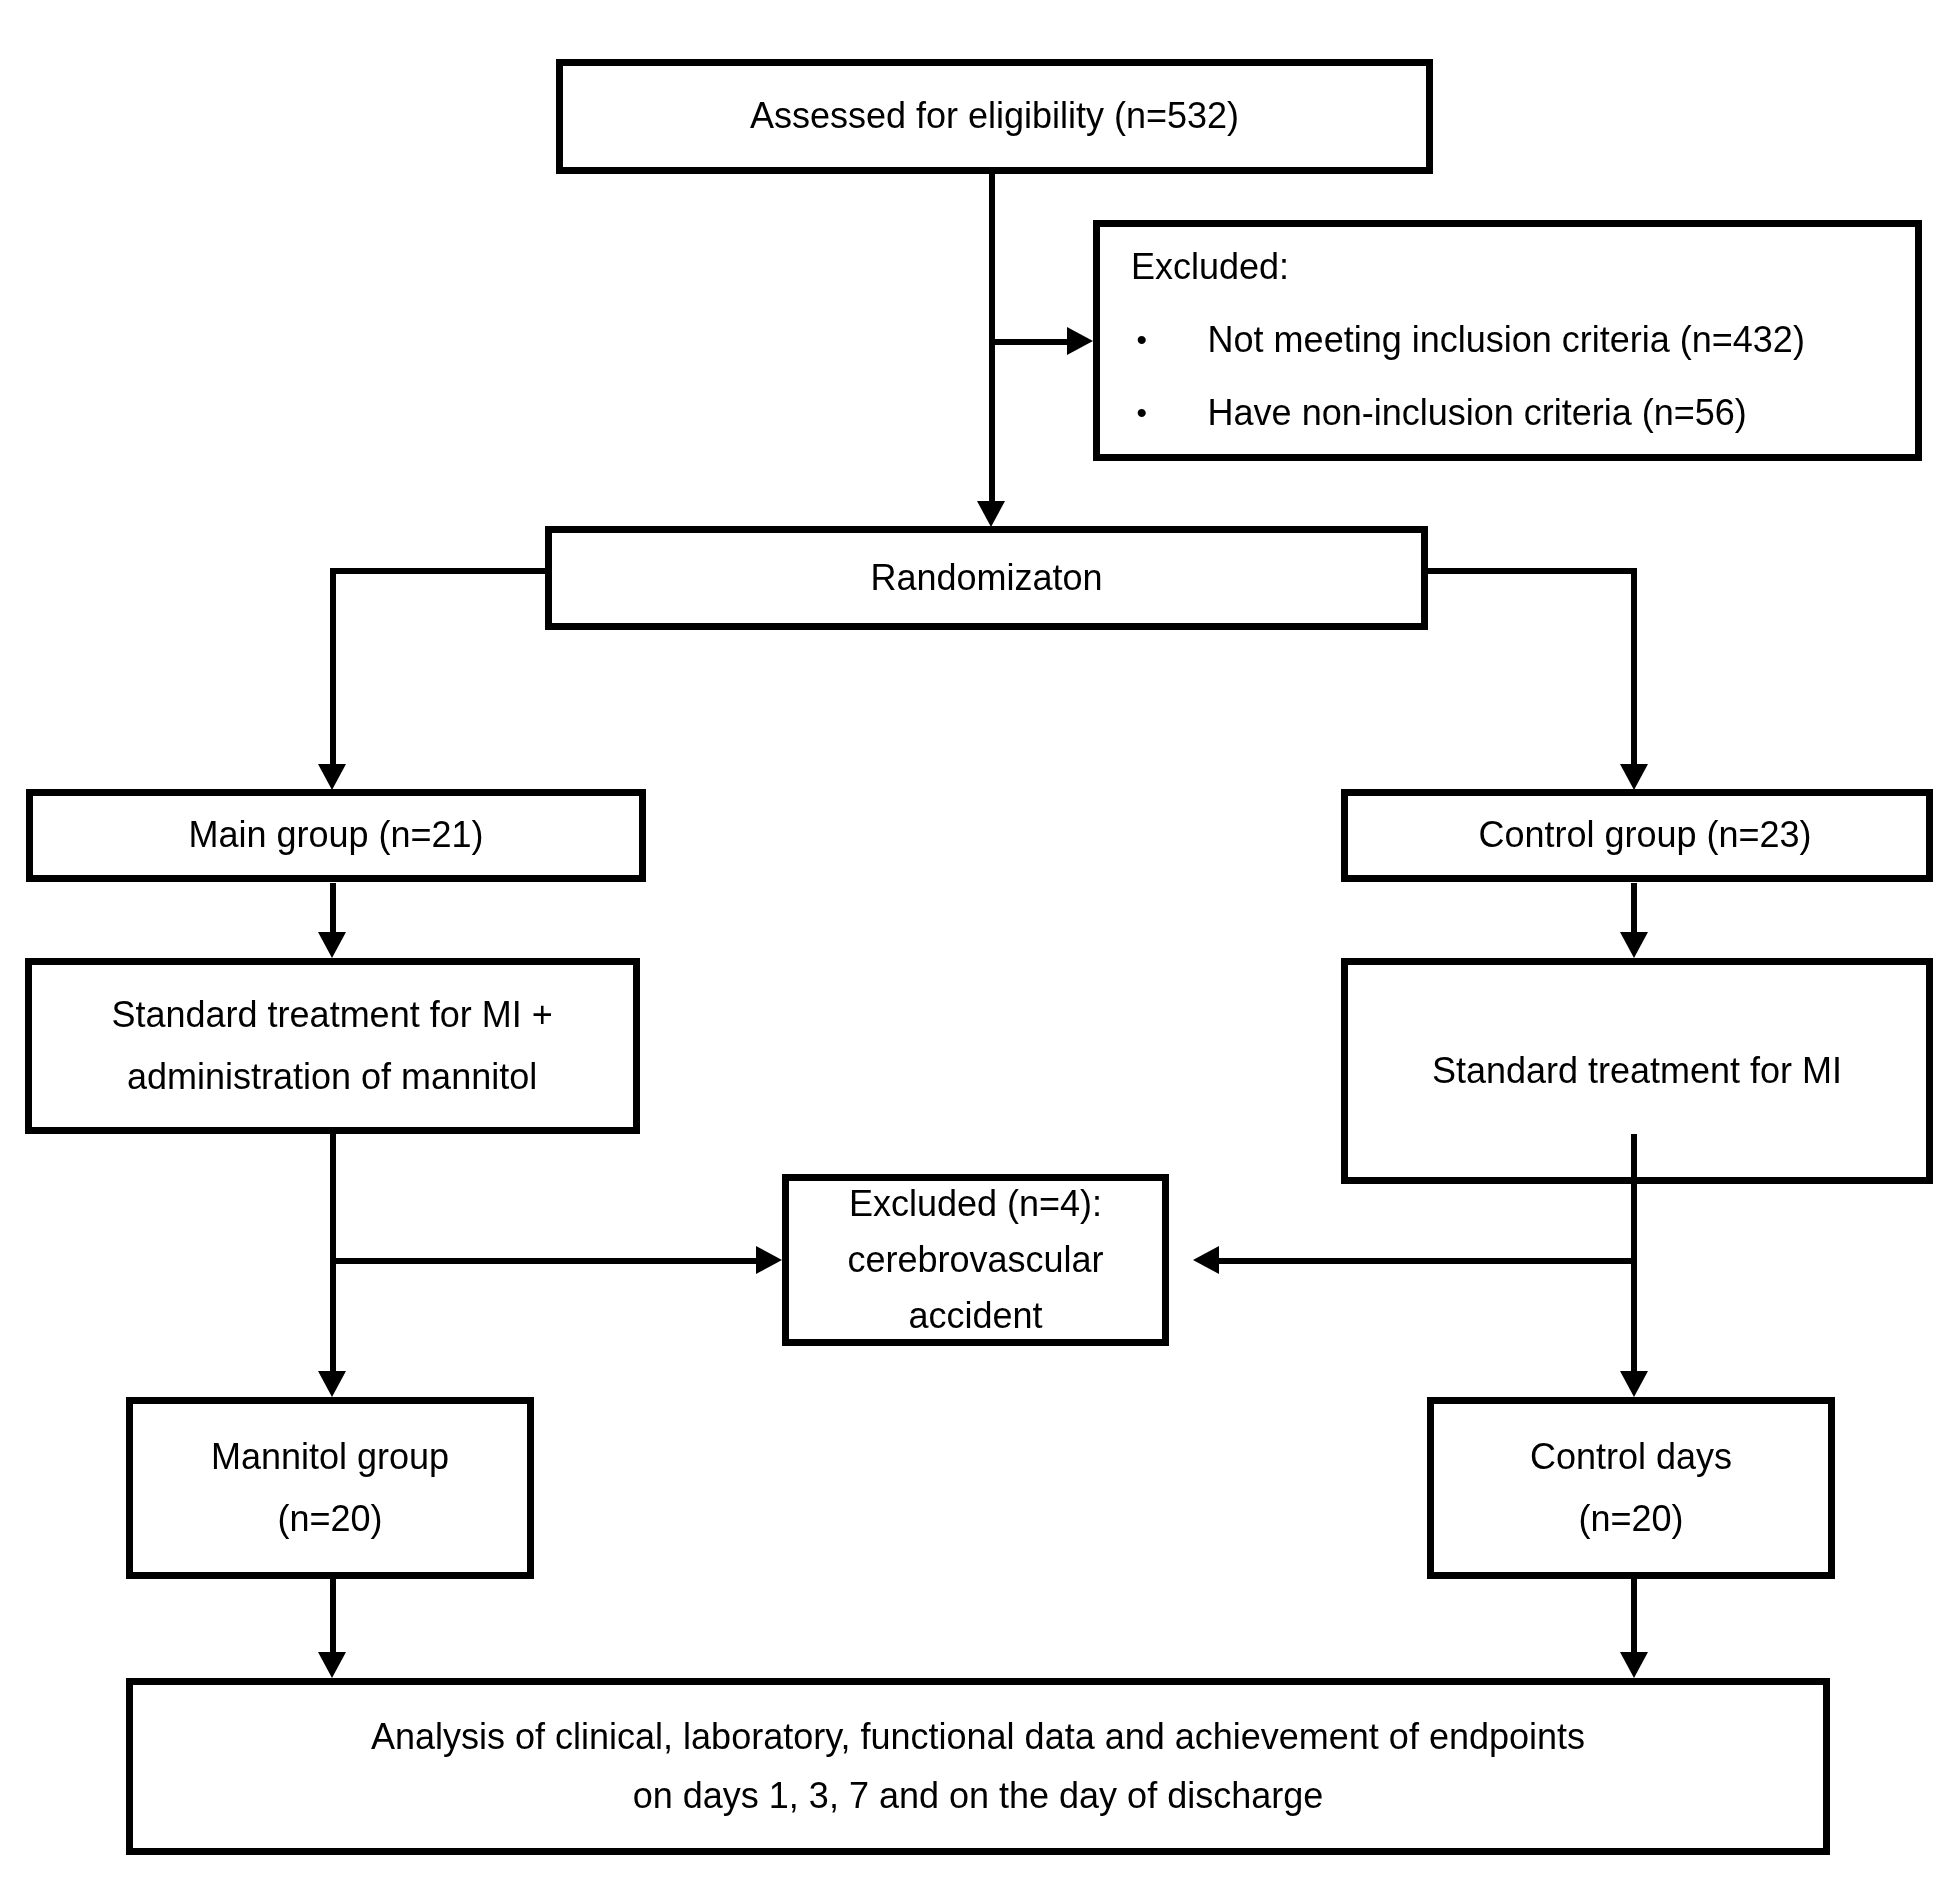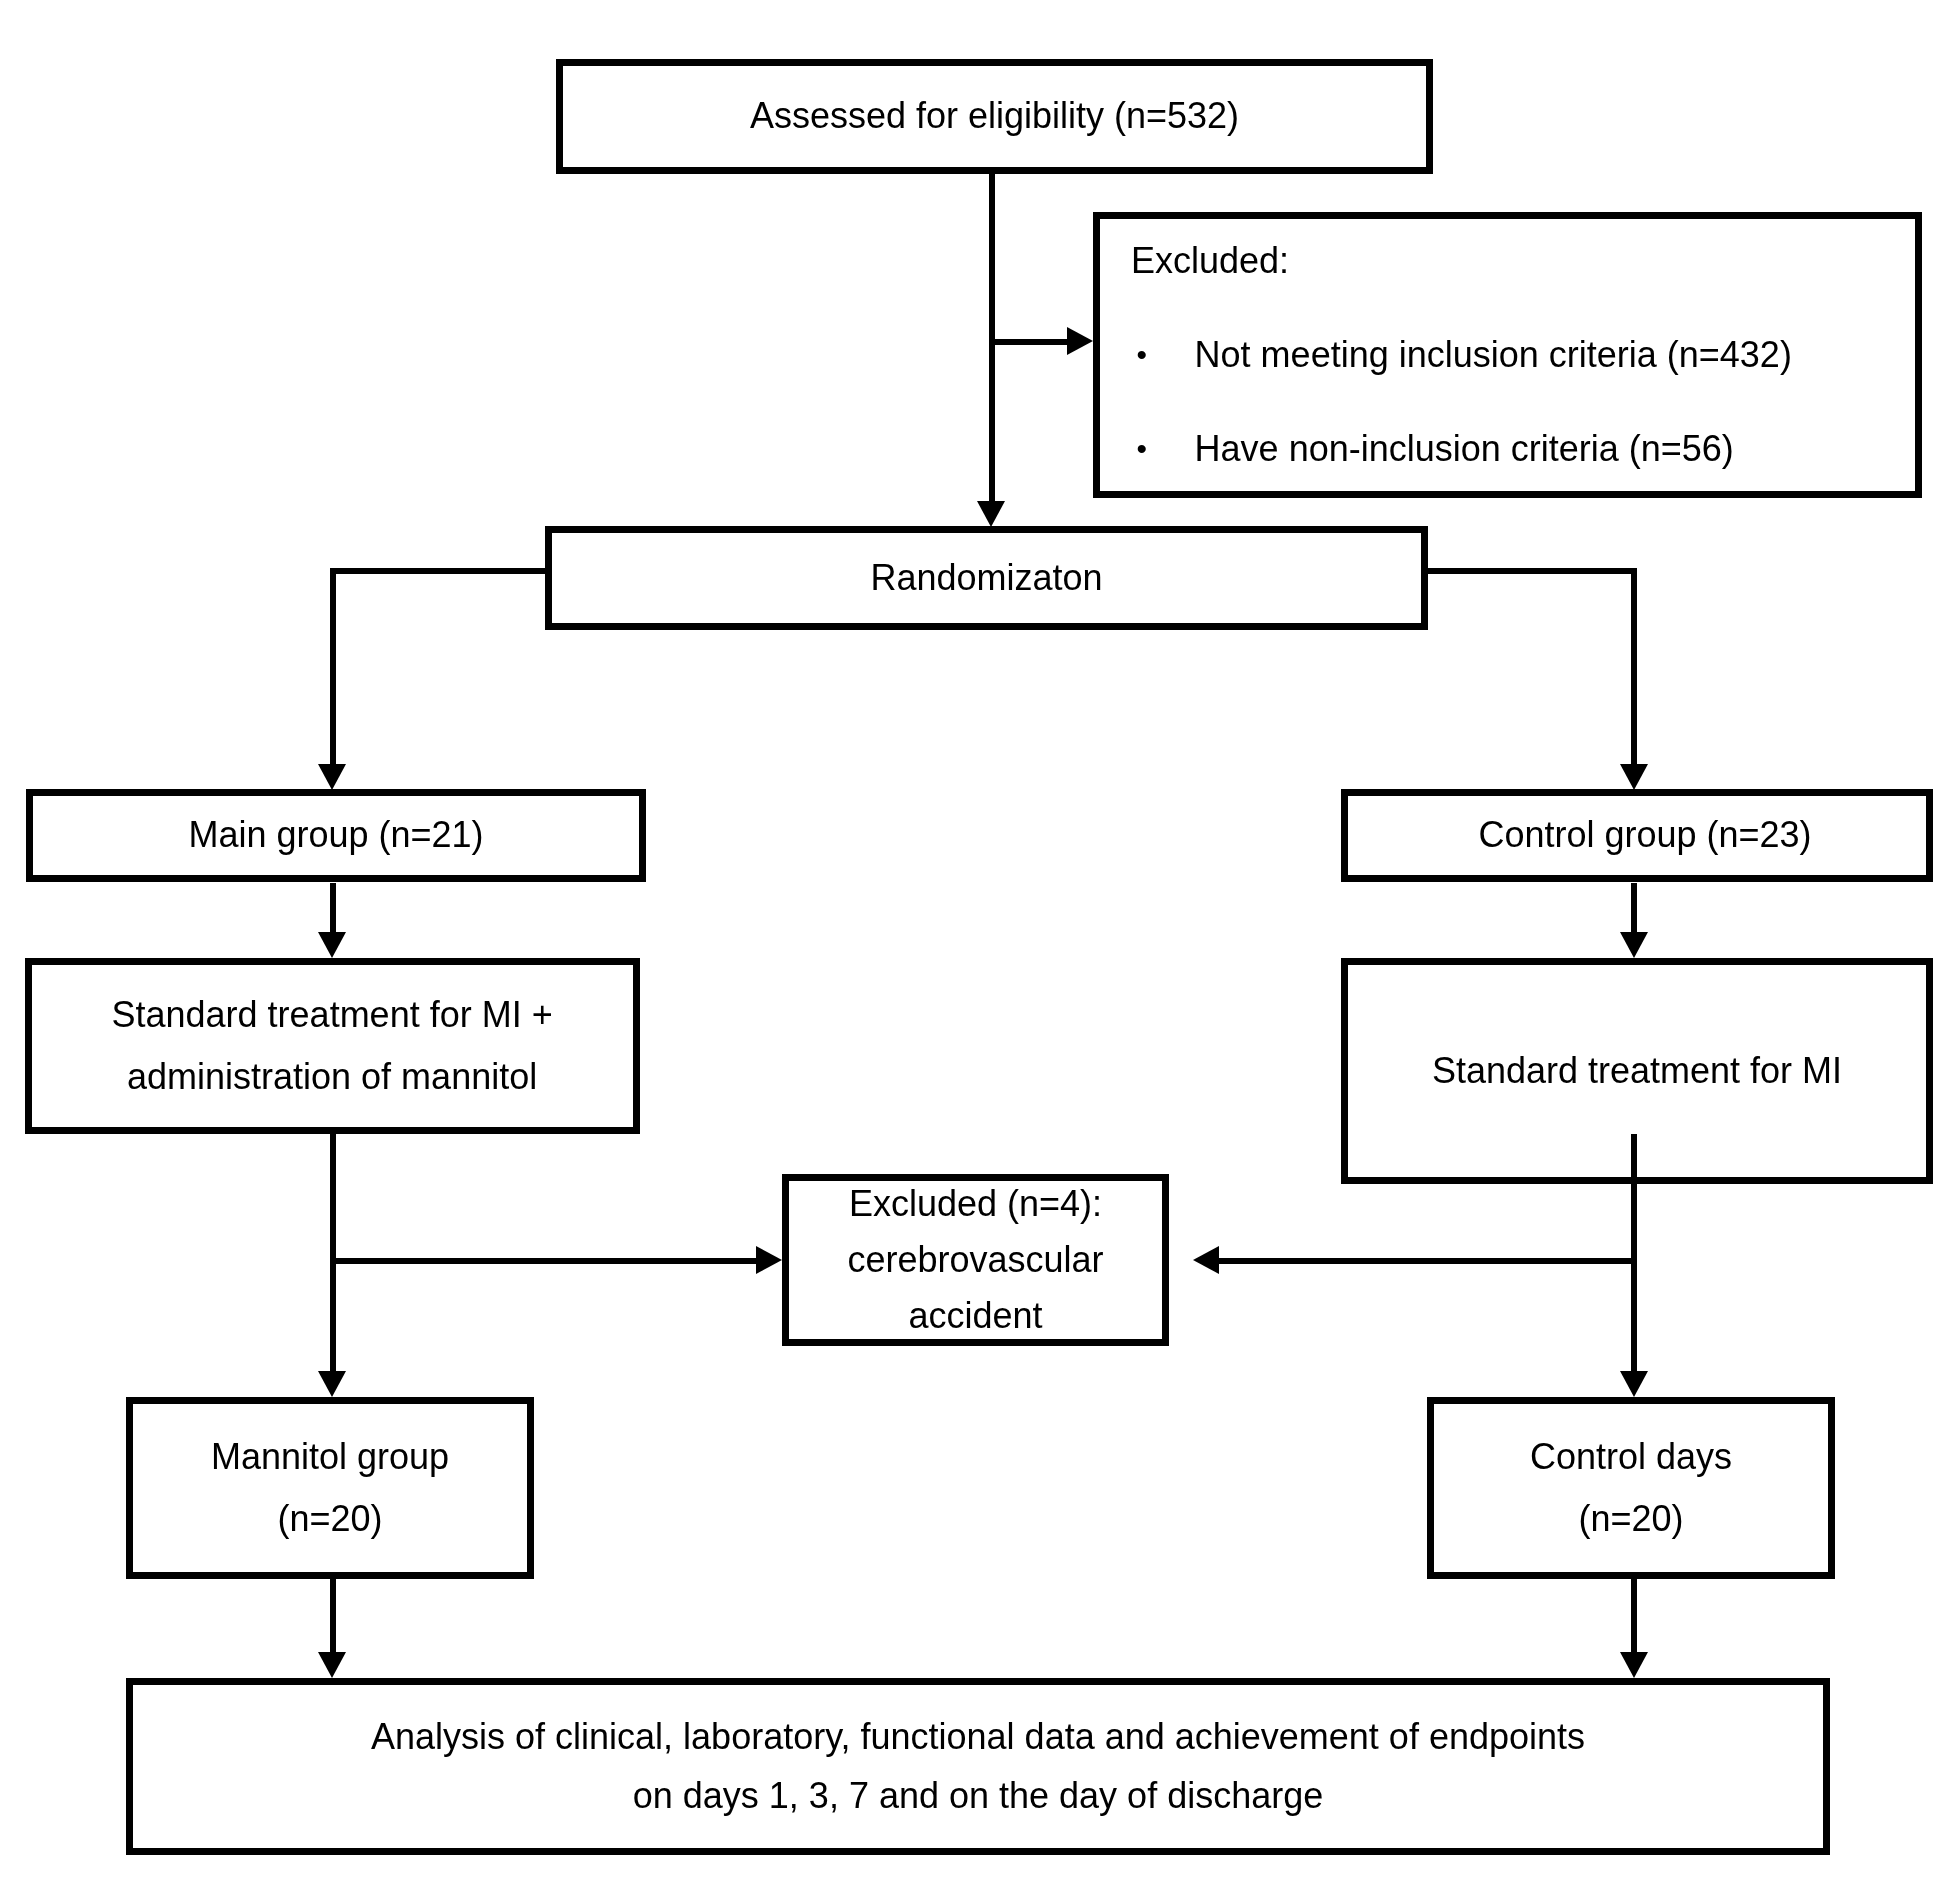--- a/index.html
+++ b/index.html
@@ -44,21 +44,21 @@
     align-items: flex-start;
     margin-top: 24.6px;
   }
   .bullet-dot {
     width: 58px;
     flex: 0 0 58px;
     padding-left: 5.6px;
     font-size: 30px;
     line-height: 1.6;
   }
-  .bullet-text { flex: 1; }
+  .bullet-text { flex: 1; margin-left: 13px; }
   .vline, .hline {
     position: absolute;
     background: #000000;
   }
   .vline { width: 5.6px; }
   .hline { height: 5.6px; }
   .arr {
     position: absolute;
     width: 0;
     height: 0;
@@ -81,21 +81,21 @@
 </style>
 </head>
 <body>
 
 <div class="canvas">
 
   <div class="box" style="left:556px; top:59px; width:877px; height:115px;">
     <span class="bline">Assessed for eligibility (n=532)</span>
   </div>
 
-  <div class="box excl-box" style="left:1093px; top:212px; width:829px; height:286px;gap:21px;">
+  <div class="box excl-box" style="left:1093px; top:220px; width:829px; height:241px;">
     <span class="excl-title">Excluded:</span>
     <div class="bullet-row">
       <span class="bullet-dot">•</span>
       <span class="bullet-text">Not meeting inclusion criteria (n=432)</span>
     </div>
     <div class="bullet-row">
       <span class="bullet-dot">•</span>
       <span class="bullet-text">Have non-inclusion criteria (n=56)</span>
     </div>
   </div>

